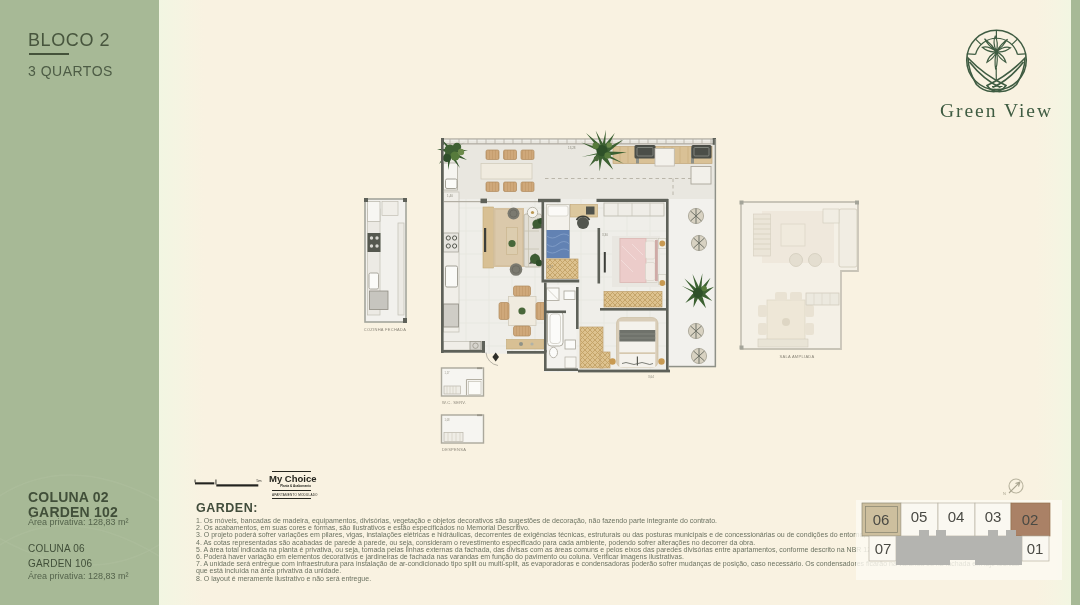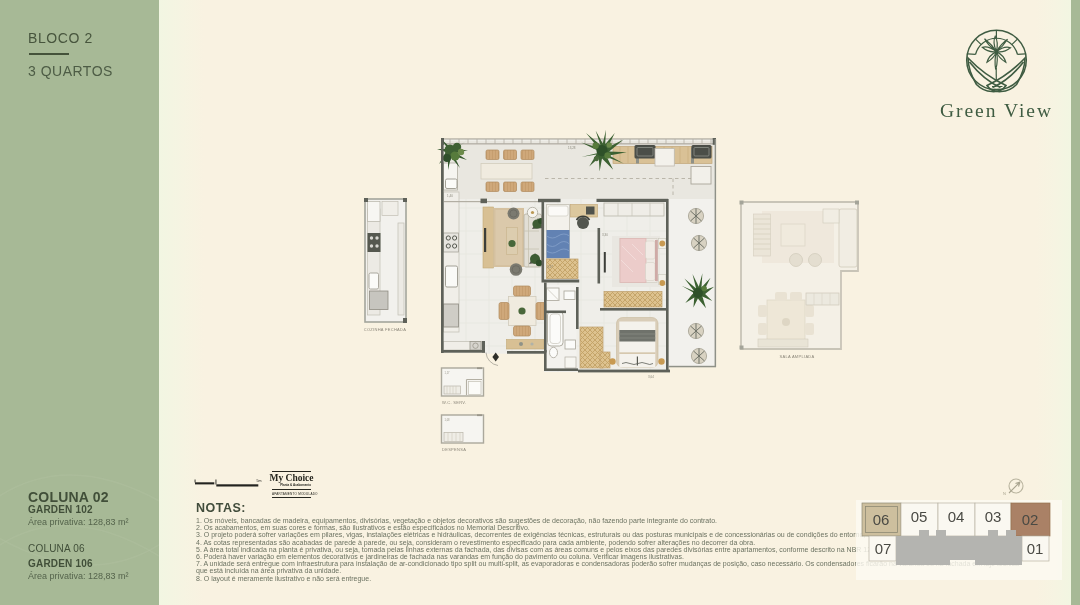--- a/index.html
+++ b/index.html
@@ -19,35 +19,35 @@
 <div class="abs" style="left:0;top:0;width:159px;height:605px;background:#a7b996;overflow:hidden;">
 
   <svg width="159" height="605" style="position:absolute;left:0;top:0;">
     <path d="M -30 520 Q 60 430 190 520 Q 100 610 -30 520 Z" fill="none" stroke="#aebf9e" stroke-width="1.5" opacity="0.55"></path>
     <path d="M -20 560 Q 70 480 200 585" fill="none" stroke="#aebf9e" stroke-width="1.5" opacity="0.55"></path>
   </svg>
 </div>
 
 <div class="abs" style="left:1071px;top:0;width:9px;height:605px;background:#a7b996;"></div>
 
-<div class="abs" style="left:28px;top:30px;font-size:14px;letter-spacing:0.6px;color:#47553d;">BLOCO 2</div>
+<div class="abs" style="left:28px;top:30px;font-size:18px;letter-spacing:0.6px;color:#47553d;">BLOCO 2</div>
 
 <div class="abs" style="left:29px;top:53px;width:40px;height:2.4px;background:#44523a;"></div>
 
 <div class="abs" style="left:28px;top:62.5px;font-size:14px;letter-spacing:0.5px;color:#4d5c45;">3 QUARTOS</div>
 
 <div class="abs" style="left:28px;top:489px;font-size:14px;font-weight:bold;letter-spacing:.2px;color:#414f39;">COLUNA 02</div>
-<div class="abs" style="left:28px;top:504px;font-size:10px;font-weight:bold;letter-spacing:.2px;color:#414f39;">GARDEN 102</div>
+<div class="abs" style="left:28px;top:504px;font-size:14px;font-weight:bold;letter-spacing:.2px;color:#414f39;">GARDEN 102</div>
 <div class="abs" style="left:28px;top:516.5px;font-size:9px;color:#55644c;">Área privativa: 128,83 m²</div>
 
 <div class="abs" style="left:28px;top:543px;font-size:10px;font-weight:normal;letter-spacing:.2px;color:#414f39;">COLUNA 06</div>
-<div class="abs" style="left:28px;top:558px;font-size:10px;font-weight:bold;letter-spacing:.2px;color:#414f39;">GARDEN 106</div>
+<div class="abs" style="left:28px;top:558px;font-size:10px;font-weight:normal;letter-spacing:.2px;color:#414f39;">GARDEN 106</div>
 <div class="abs" style="left:28px;top:570.5px;font-size:9px;color:#55644c;">Área privativa: 128,83 m²</div>
 
-<div class="abs" style="left:196px;top:501px;font-size:12.5px;font-weight:bold;letter-spacing:.5px;color:#414c3b;">NOTAS:</div>
+<div class="abs" style="left:196px;top:501px;font-size:12.5px;font-weight:bold;letter-spacing:.5px;color:#414c3b;">GARDEN:</div>
 
 <div class="abs" style="left:196px;top:517px;width:835px;font-size:7px;line-height:7.2px;color:#6b7261;">
 1. Os móveis, bancadas de madeira, equipamentos, divisórias, vegetação e objetos decorativos são sugestões de decoração, não fazendo parte integrante do contrato.<br>
 2. Os acabamentos, em suas cores e formas, são ilustrativos e estão especificados no Memorial Descritivo.<br>
 3. O projeto poderá sofrer variações em pilares, vigas, instalações elétricas e hidráulicas, decorrentes de exigências técnicas, estruturais ou das posturas municipais e de concessionárias ou de condições do entorno, verificadas no decorrer da obra.<br>
 4. As cotas representadas são acabadas de parede à parede, ou seja, consideram o revestimento especificado para cada ambiente, podendo sofrer alterações no decorrer da obra.<br>
 5. A área total indicada na planta é privativa, ou seja, tomada pelas linhas externas da fachada, das divisas com as áreas comuns e pelos eixos das paredes divisórias entre apartamentos, conforme descrito na NBR 12.721 da ABNT.<br>
 6. Poderá haver variação em elementos decorativos e jardineiras de fachada nas varandas em função do pavimento ou coluna. Verificar imagens ilustrativas.<br>
 7. A unidade será entregue com infraestrutura para instalação de ar-condicionado tipo split ou multi-split, as evaporadoras e condensadoras poderão sofrer mudanças de posição, caso necessário. Os condensadores ficarão na varanda ou na fachada em laje técnica que está incluída na área privativa da unidade.<br>
 8. O layout é meramente ilustrativo e não será entregue.
@@ -56,21 +56,21 @@
 <svg class="abs" style="left:190px;top:474px;" width="85" height="18" viewBox="0 0 85 18">
   <rect x="5" y="8.3" width="19.3" height="2.1" fill="#23231f"></rect>
   <rect x="26.3" y="10.3" width="42" height="2.2" fill="#23231f"></rect>
   <rect x="4.6" y="5.5" width="0.9" height="3" fill="#23231f"></rect>
   <rect x="25.5" y="5.5" width="0.9" height="5" fill="#23231f"></rect>
   <text x="66.5" y="8" font-size="3.6" fill="#23231f" font-family="Liberation Sans">5m</text>
 </svg>
 
 <div class="abs" style="left:272px;top:471px;width:39px;text-align:center;color:#26261f;">
   <div style="border-top:1px solid #26261f;"></div>
-  <div style="font-family:Liberation Serif, serif;font-weight:bold;font-size:9.5px;margin-top:1px;white-space:nowrap;margin-left:-3px;margin-right:-3px;">My Choice</div>
+  <div style="font-family:Liberation Sans, sans-serif;font-weight:bold;font-size:9.5px;margin-top:1px;white-space:nowrap;margin-left:-3px;margin-right:-3px;">My Choice</div>
   <div style="font-size:3px;font-weight:bold;text-align:right;">Planta &amp; Acabamento</div>
   <div style="margin-top:2px;border-top:0.8px solid #26261f;"></div>
   <div style="font-size:3.1px;letter-spacing:.2px;margin-top:1.5px;white-space:nowrap;">APARTAMENTO MODULADO</div>
   <div style="margin-top:1.5px;border-top:0.8px solid #26261f;"></div>
 </div>
 
 <svg class="abs" style="left:930px;top:22px;" width="140" height="100" viewBox="0 0 140 100">
 
   <circle cx="66.5" cy="38" r="29.8" fill="none" stroke="#3f5c42" stroke-width="1.5"></circle>
   <g stroke="#3f5c42" fill="none" stroke-width="1.2">

